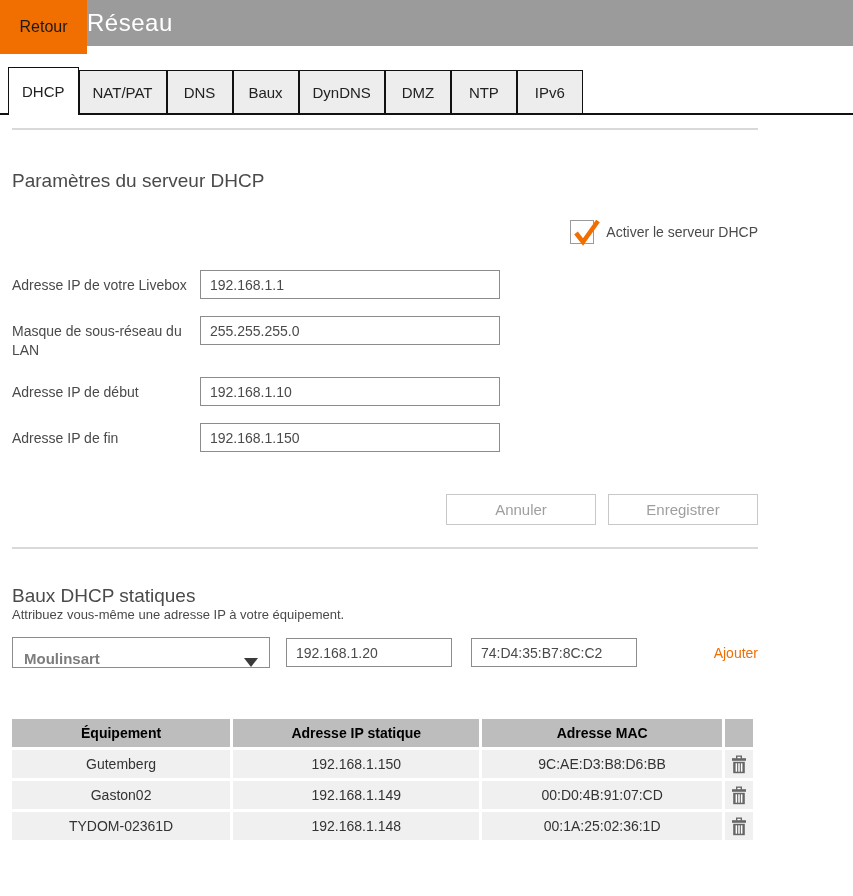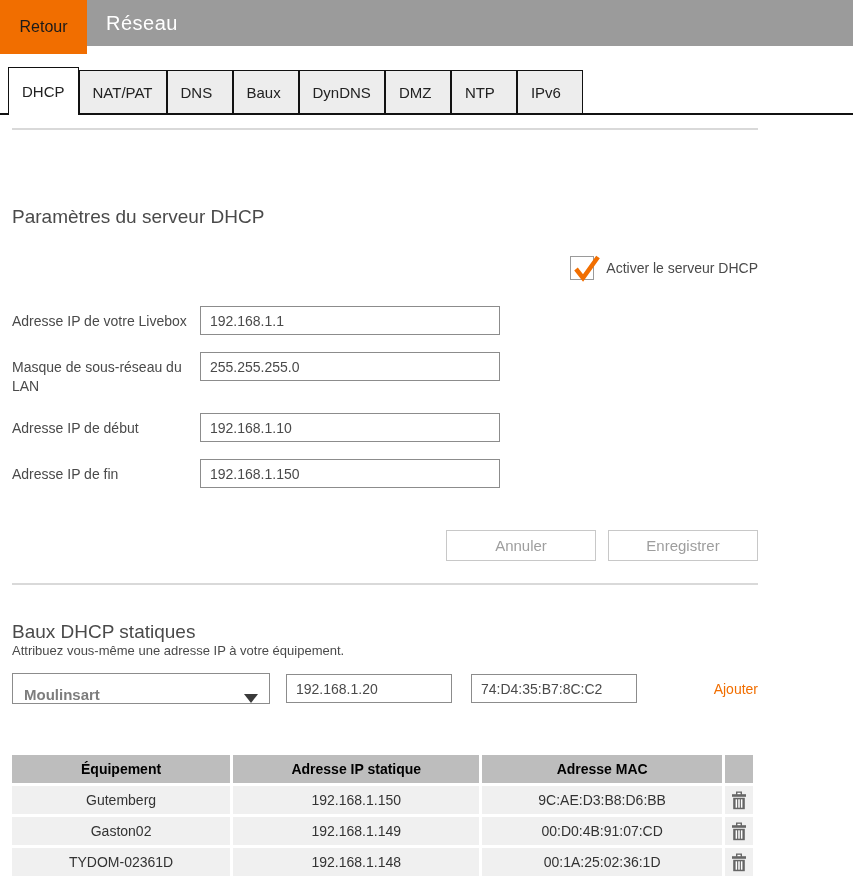--- a/index.html
+++ b/index.html
@@ -11,52 +11,52 @@
     overflow:hidden;
   }
 
   
   .topbar { display:flex; height:46px; width:853px; background:#9b9b9b; }
   .back-btn {
     width:87px; height:54px; background:#f16e00; border:none;
     font-family:inherit; font-size:16px; color:#1a1a1a; cursor:pointer;
   }
   .topbar-title {
-    color:#fff; font-size:20px; line-height:46px; margin-left:19px;
+    color:#fff; font-size:24px; line-height:46px; 
     font-weight:normal; letter-spacing:0.5px;
   }
 
   
   .tabbar {
     display:flex; align-items:flex-end;
     margin-top:21px; width:853px;
     border-bottom:2px solid #111;
     padding-left:8px;
   }
   .tab {
-    min-width:66px; padding:0 13px; 
+    min-width:66px; padding:0 13px; text-align:center;
     height:43px; line-height:43px;
     background:#ededed; border:1px solid #111; border-bottom:none;
     font-size:15px; color:#222; cursor:pointer; white-space:nowrap;
   }
   .tab + .tab { margin-left:0; }
   .tab.active {
     background:#fff; height:48px; line-height:48px;
     margin-bottom:-2px; position:relative; z-index:2;
   }
 
   .content { padding:0 12px; width:770px; }
 
   .rule { height:2px; background:#d9d9d9; width:746px; }
   .rule-tabs { margin-top:13px; }
 
   h1.section-title {
     font-size:19px; font-weight:normal; color:#4a4a4a;
   }
-  .title-dhcp { margin-top:76px; }
+  .title-dhcp { margin-top:40px; }
 
   
   .check-row { display:flex; align-items:center; margin:28px 0 0 4px;justify-content:flex-end; }
   .checkbox {
     width:24px; height:24px; border:1px solid #9a9a9a; background:#fff;
     position:relative; cursor:pointer; flex:0 0 auto;
   }
   .checkbox svg { position:absolute; left:1px; top:-4px; overflow:visible; }
   .check-label { margin-left:12px; font-size:14px; color:#4a4a4a; }
 

